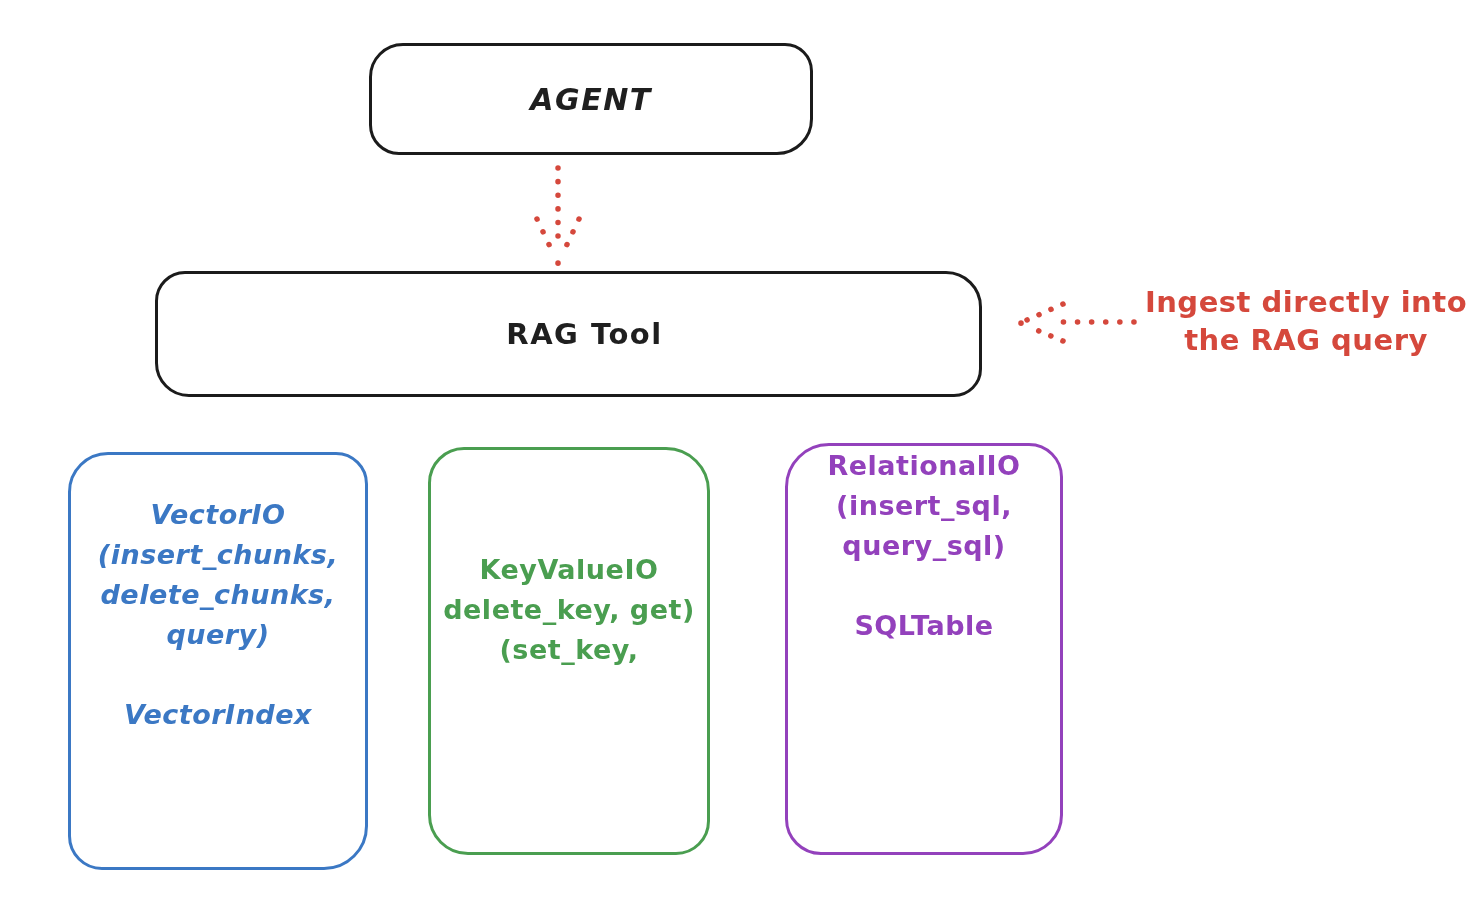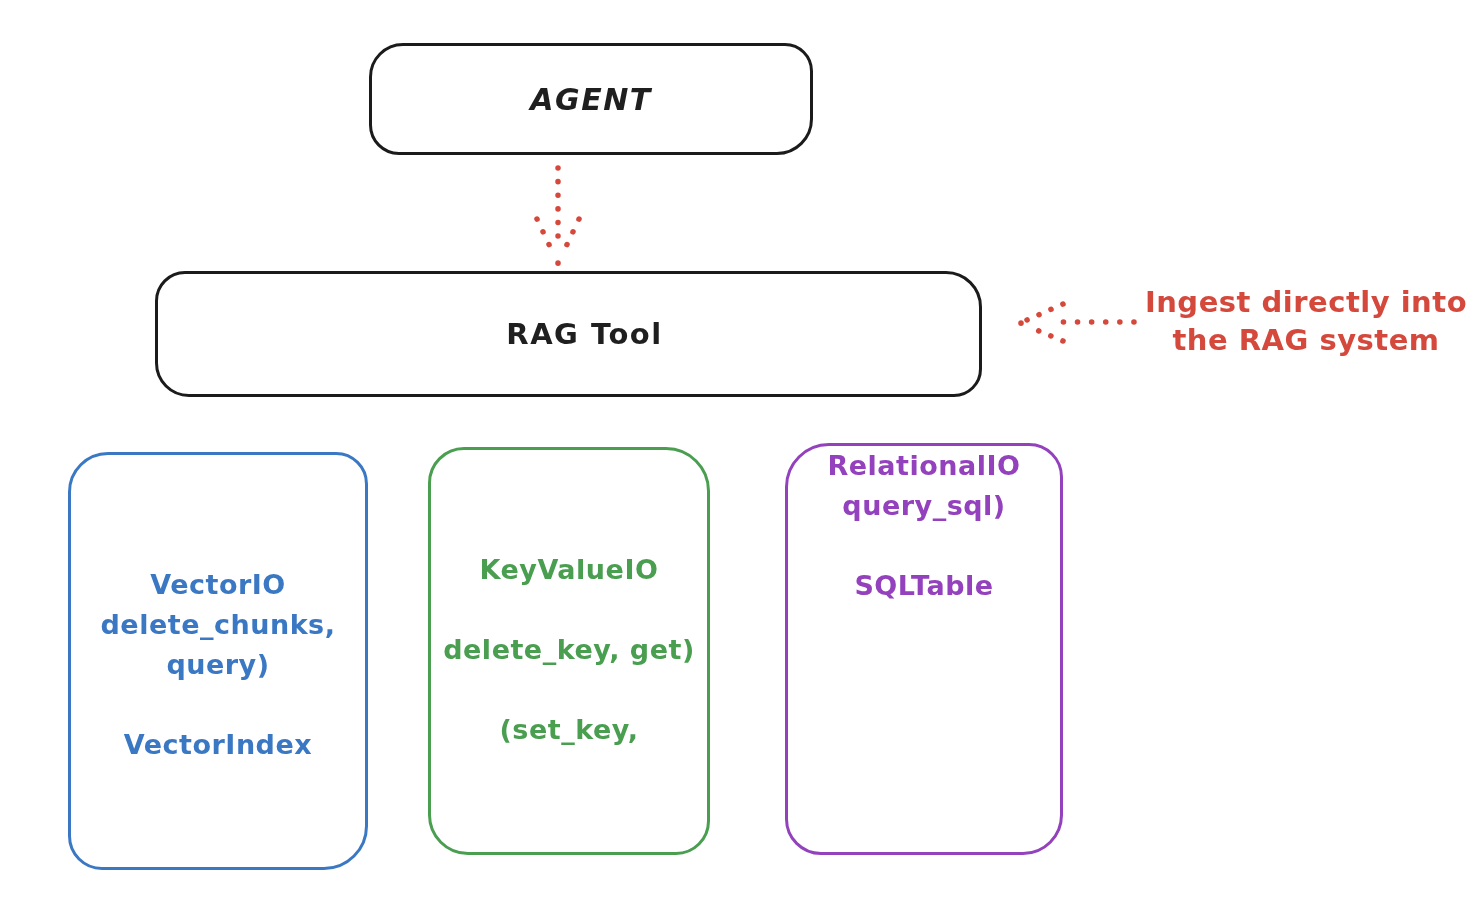--- a/index.html
+++ b/index.html
@@ -33,28 +33,28 @@
     position:absolute;box-sizing:border-box;background:#ffffff;
     display:flex;flex-direction:column;align-items:center;
     text-align:center;font-weight:600;font-size:27px;line-height:40px;
     letter-spacing:0.5px;
   }
   .backend .spacer{height:40px;}
   .backend-vector{
     left:68px;top:452px;width:300px;height:418px;
     border:3.5px solid #3b78c4;color:#3b78c4;
     border-radius:40px 32px 44px 34px;
-    padding-top:110px;
+    padding-top:40px;
+    font-style:italic;
   }
   .backend-keyvalue{
     left:428px;top:447px;width:282px;height:408px;
     border:3.5px solid #4a9e50;color:#4a9e50;
     border-radius:36px 44px 34px 40px;
     padding-top:100px;
-    gap:40px;
   }
   .backend-relational{
     left:785px;top:443px;width:278px;height:412px;
     border:3.5px solid #9341bc;color:#9341bc;
     border-radius:44px 34px 40px 36px;
   }
   .annotation{
     position:absolute;left:1138px;top:283px;width:336px;
     text-align:center;color:#d5483c;
     font-size:29px;font-weight:700;line-height:38px;letter-spacing:0.5px;
@@ -85,38 +85,40 @@
   <div class="node node-agent">
     <span>AGENT</span>
   </div>
 
   <div class="node node-rag">
     <span>RAG Tool</span>
   </div>
 
   <div class="annotation">
     <div>Ingest directly into</div>
-    <div>the RAG system</div>
+    <div>the RAG query</div>
   </div>
 
   <div class="backend backend-vector">
     <div>VectorIO</div>
+    <div>(insert_chunks,</div>
     <div>delete_chunks,</div>
     <div>query)</div>
     <div class="spacer"></div>
     <div>VectorIndex</div>
   </div>
 
   <div class="backend backend-keyvalue">
     <div>KeyValueIO</div>
     <div>delete_key, get)</div>
     <div>(set_key,</div>
     <div class="spacer"></div>
   </div>
 
   <div class="backend backend-relational">
     <div>RelationalIO</div>
+    <div>(insert_sql,</div>
     <div>query_sql)</div>
     <div class="spacer"></div>
     <div>SQLTable</div>
   </div>
 
 </div>
 
 </body></html>

